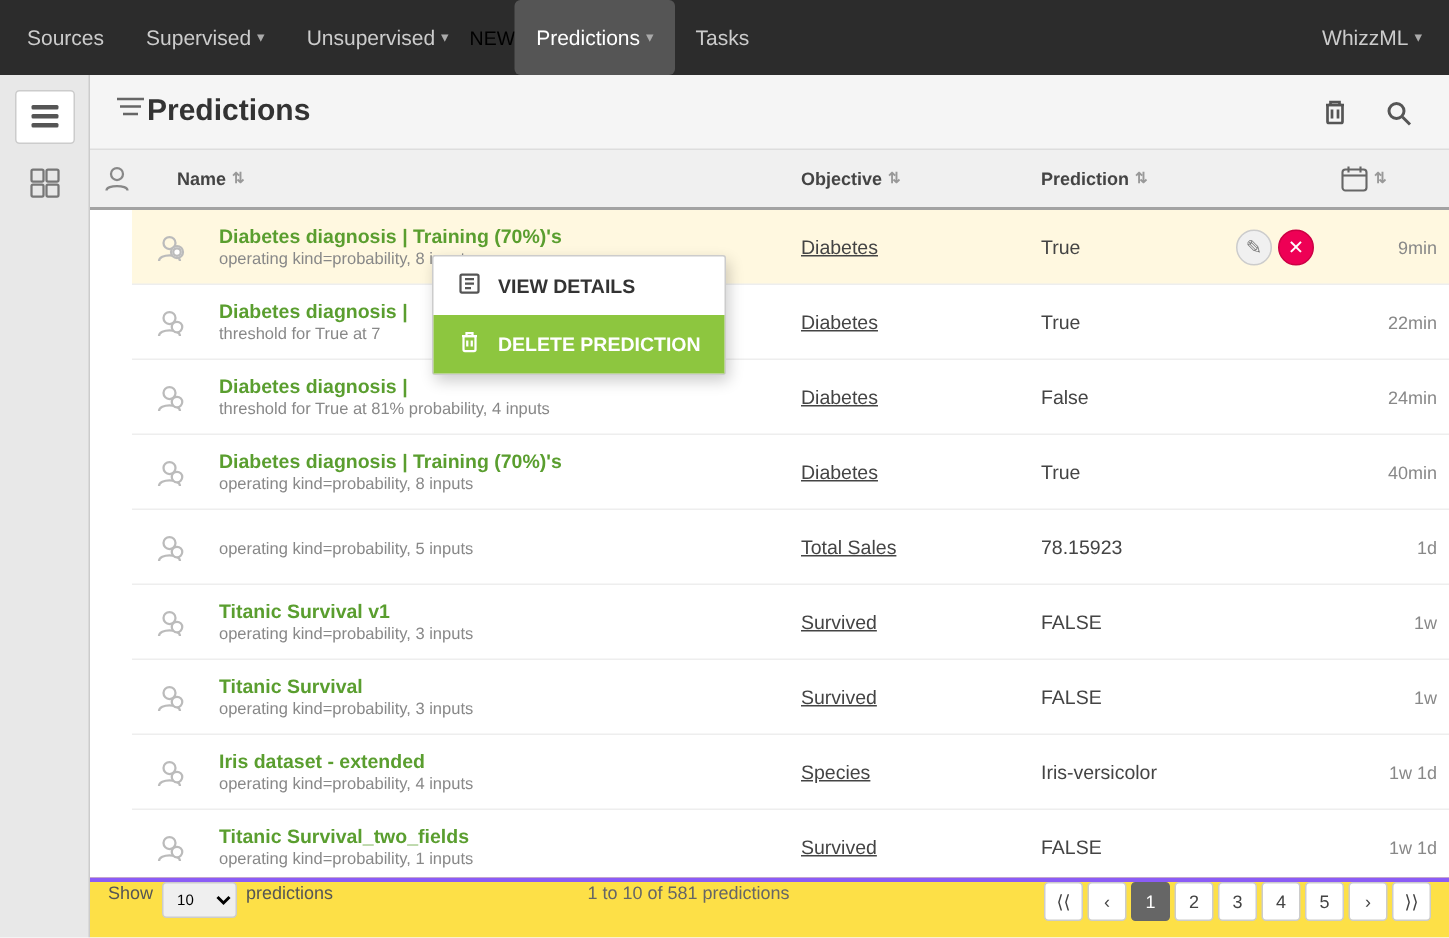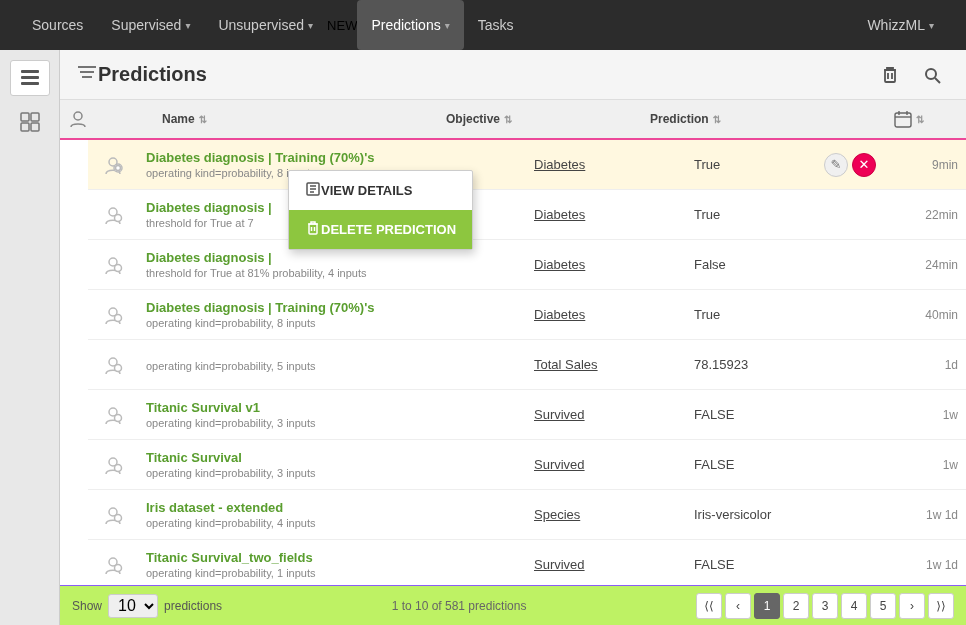--- a/index.html
+++ b/index.html
@@ -4,21 +4,21 @@
   <style>
     * { box-sizing: border-box; margin: 0; padding: 0; }
     body { font-family: Arial, sans-serif; font-size: 13px; background: #f0f0f0; width: 966px; height: 625px; overflow: hidden; }
 
     
     .top-nav {
       background: #2c2c2c;
       display: flex;
       align-items: center;
       height: 50px;
-      padding: 0 18px;
+      padding: 0 4px;
       position: relative;
     }
     .nav-item {
       color: #ccc;
       padding: 0 14px;
       height: 50px;
       display: flex;
       align-items: center;
       cursor: pointer;
       font-size: 14px;
@@ -105,24 +105,23 @@
       color: #555;
       font-size: 16px;
       margin-right: auto;
     }
 
     
     .table-header {
       display: grid;
       grid-template-columns: 50px 1fr 160px 200px 80px;
       background: #f0f0f0;
-      border-bottom: 2px solid #ec4899;
+      border-bottom: 2px solid #a3a3a3;
       height: 40px;
       align-items: center;
-      gap: 44px;
     }
     .table-header-cell {
       font-weight: bold;
       color: #444;
       font-size: 12px;
       padding: 0 8px;
       display: flex;
       align-items: center;
       gap: 4px;
     }
@@ -197,50 +196,50 @@
       border: 1px solid #ccc;
       box-shadow: 2px 4px 10px rgba(0,0,0,0.2);
       z-index: 100;
       min-width: 180px;
       border-radius: 2px;
     }
     .context-menu-item {
       padding: 10px 16px;
       display: flex;
       align-items: center;
-      gap: 0;
+      gap: 11px;
       cursor: pointer;
       font-size: 13px;
       font-weight: bold;
       color: #333;
     }
     .context-menu-item.delete {
       background: #8dc63f;
       color: #fff;
     }
     .context-icon { font-size: 14px; }
 
     
     .table-footer {
-      background: #bef264;
-      border-top: 1px solid #8b5cf6;
-      display: flex;
-      align-items: center;
+      background: #fde047;
+      border-top: 3px solid #8b5cf6;
+      display: flex;
+      align-items: flex-start;
       padding: 0 12px;
       height: 40px;
       font-size: 12px;
       color: #555;
     }
     .show-label { margin-right: 6px; }
     .show-select {
       width: 50px;
       height: 24px;
       border: 1px solid #ccc;
       border-radius: 3px;
-      font-size: 16px;
+      font-size: 10px;
       padding: 0 5px;
     }
     .predictions-label { margin-left: 6px; }
     .pagination-info { flex: 1; text-align: center; color: #666; }
     .pagination {
       display: flex;
       align-items: center;
       gap: 3px;
     }
     .page-btn {

